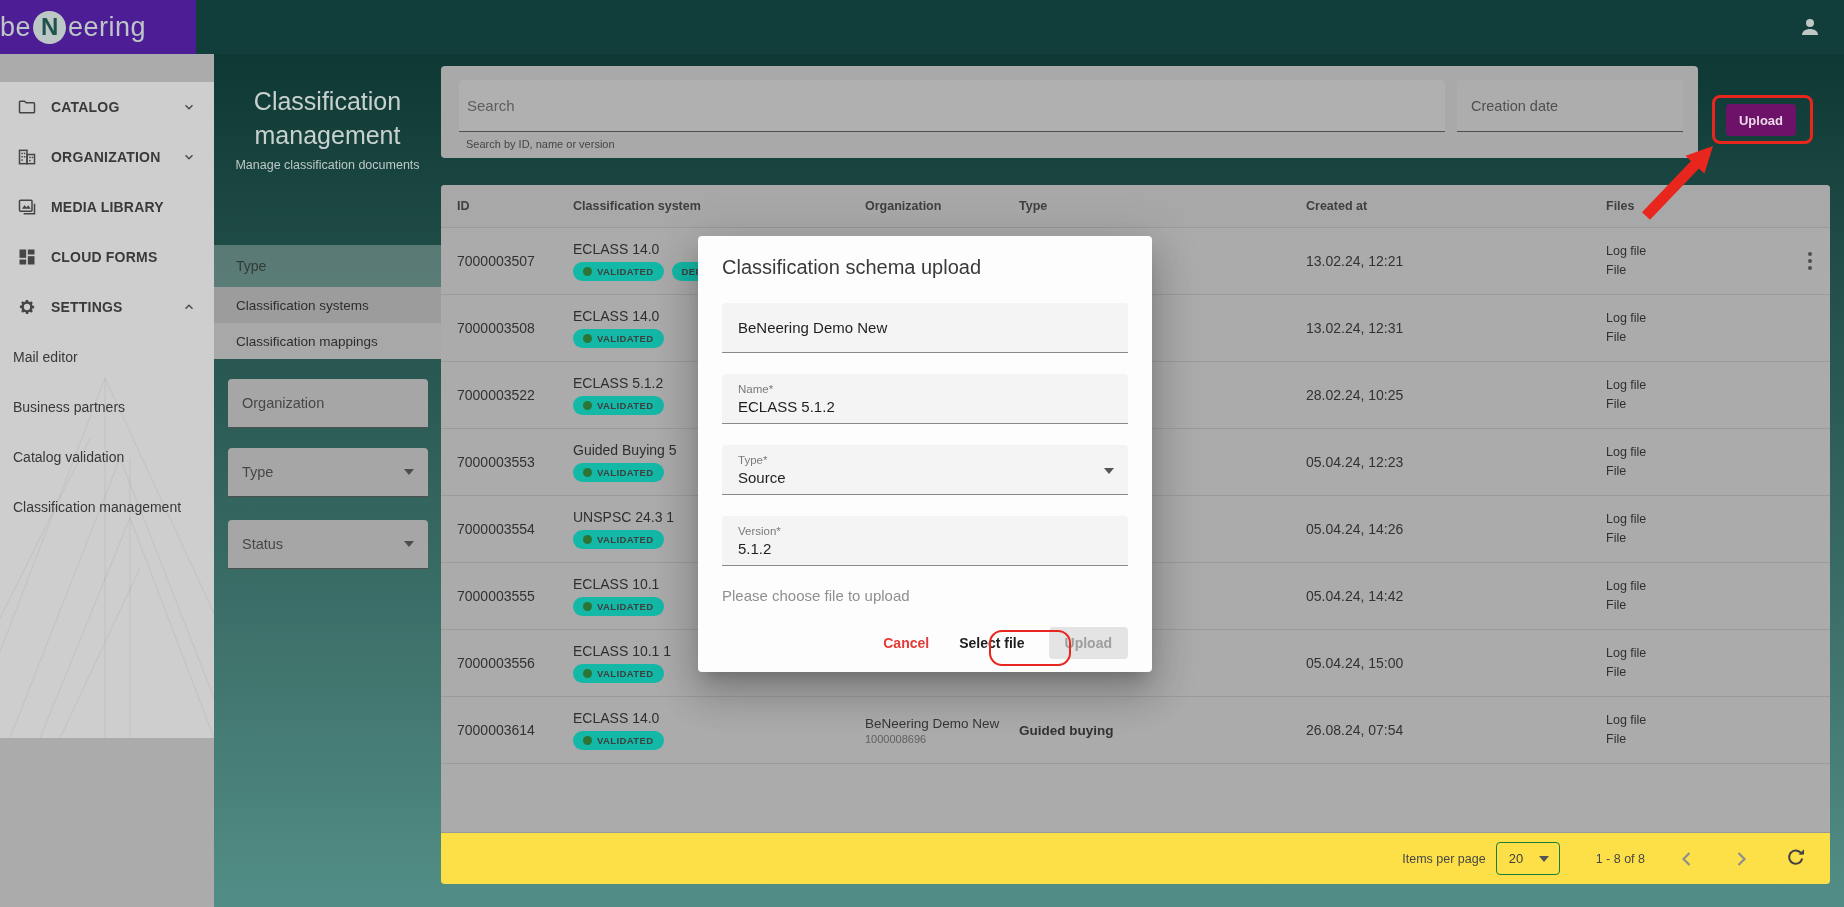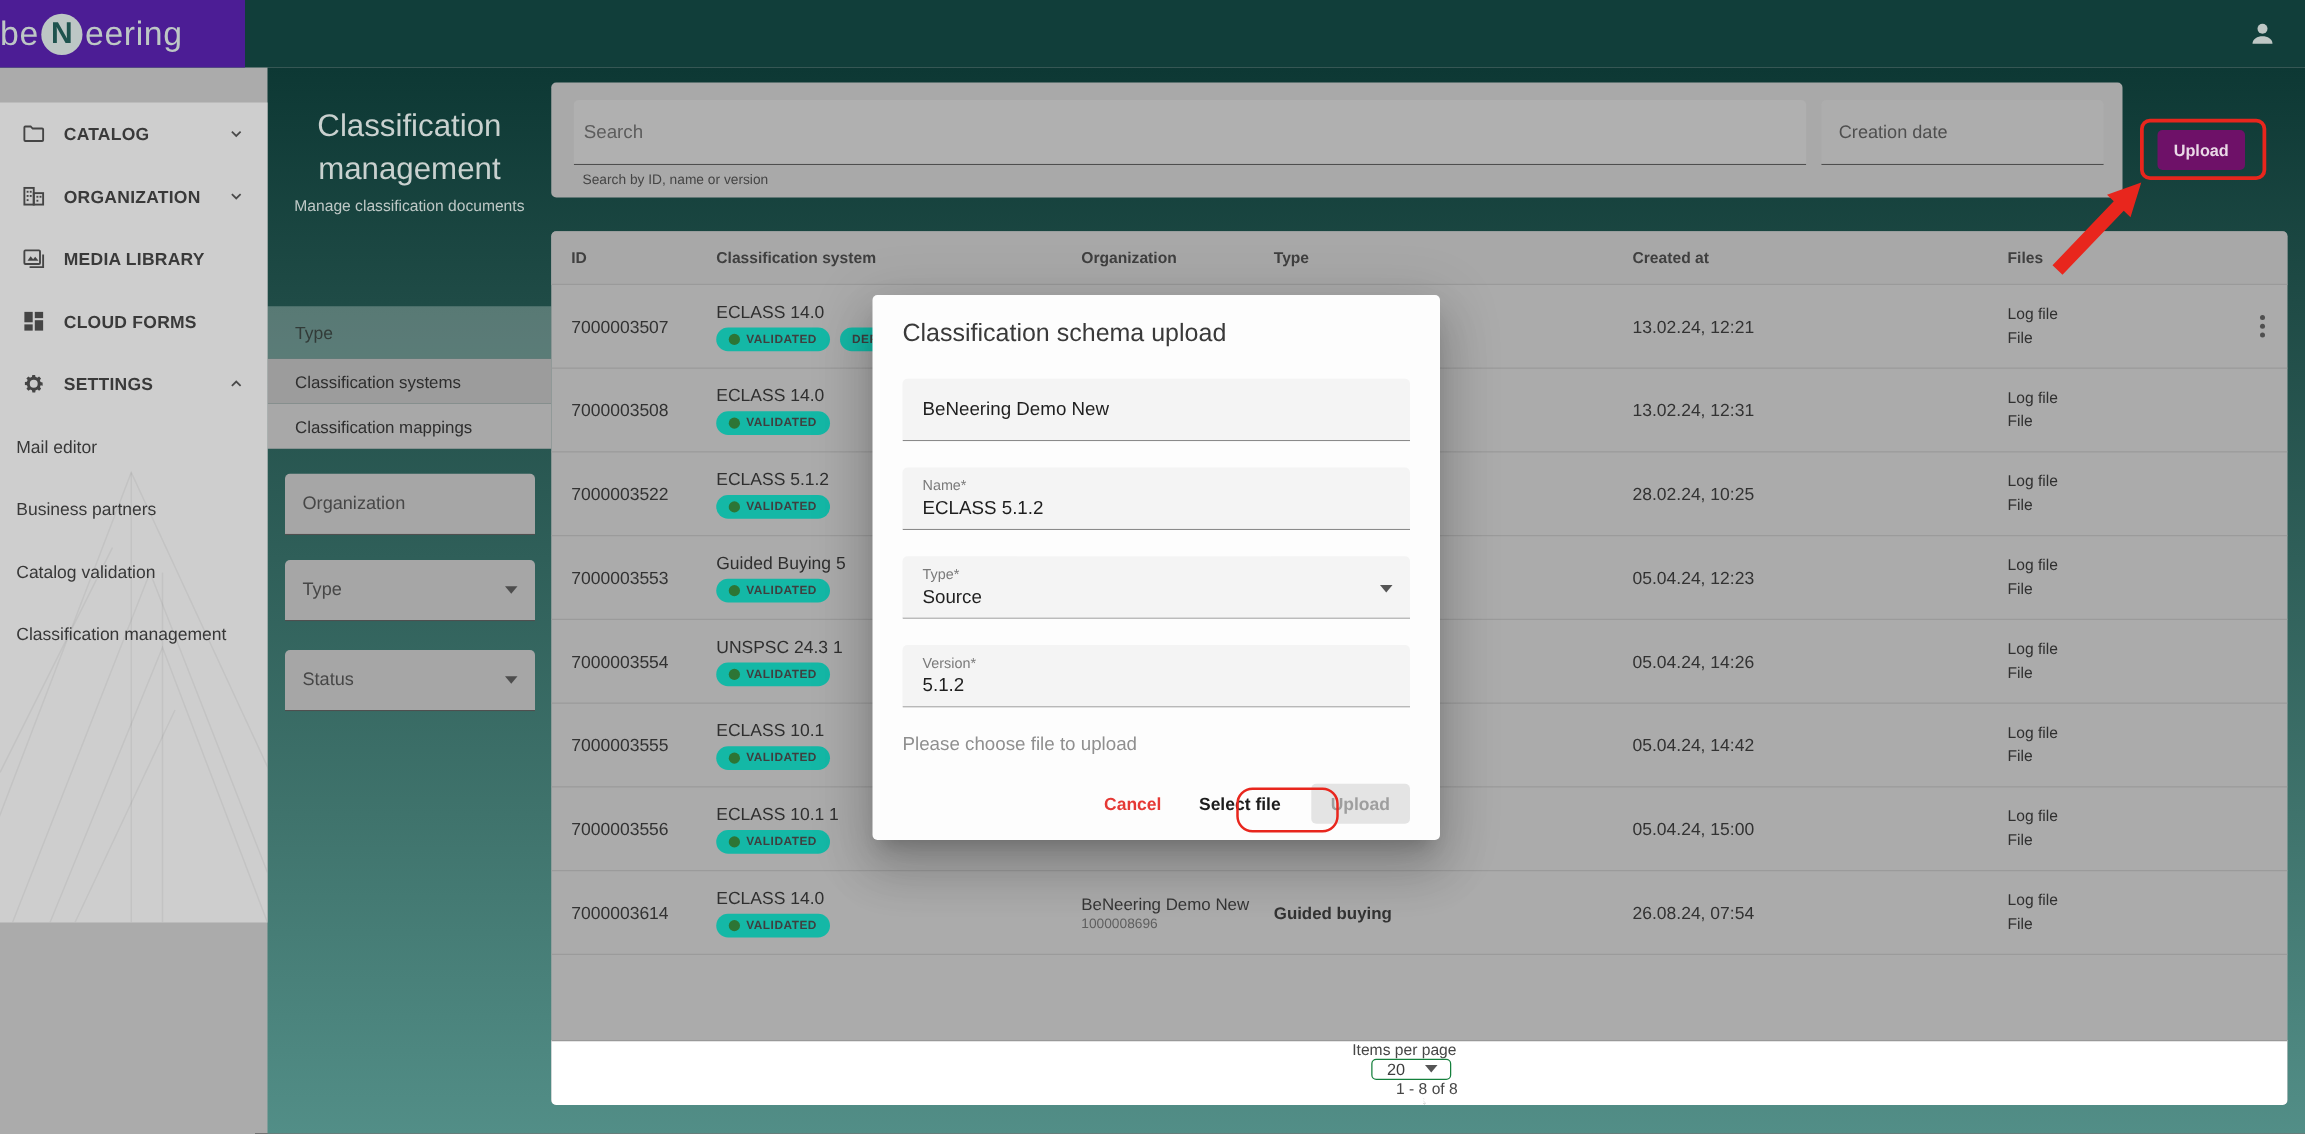--- a/index.html
+++ b/index.html
@@ -71,22 +71,22 @@
     padding:4px 10px;font-size:9.5px;font-weight:700;letter-spacing:.4px;color:#3f3f3f;}
   .pill .dot{width:9px;height:9px;border-radius:50%;background:#2d7535;}
   .orgname{font-size:13.5px;color:#363636;}
   .orgid{font-size:11px;color:#5f5f5f;margin-top:2px;}
   .typetxt{font-size:13.5px;font-weight:600;color:#333;}
   .filetxt{font-size:12.5px;color:#303030;line-height:1.5;cursor:pointer;}
   .kebab{display:flex;flex-direction:column;gap:3px;align-items:center;cursor:pointer;padding:4px;}
   .kebab i{width:4px;height:4px;border-radius:50%;background:#4f4f4f;}
 
   
-  .tfoot{position:absolute;left:0;bottom:0;width:100%;height:52px;background:#ffffff;border-top:1px solid #999;
-    display:flex;align-items:center;justify-content:flex-end;padding-right:24px;color:#474747;font-size:12.5px;flex-direction:column;}
+  .tfoot{position:absolute;left:0;bottom:0;width:100%;height:52px;background:#fde047;border-top:1px solid #999;
+    display:flex;align-items:center;justify-content:flex-end;padding-right:24px;color:#474747;font-size:12.5px;}
   .psel{width:64px;height:33px;border:1px solid #15803d;border-radius:4px;margin-left:10px;
     display:flex;align-items:center;padding:0 10px 0 12px;font-size:13px;color:#3d3d3d;cursor:pointer;}
   .psel .caret{margin-left:auto;border-top-color:#555;}
   .range{margin-left:36px;}
   .pgbtn{width:24px;height:24px;margin-left:30px;color:#8f8f8f;cursor:default;}
   .refresh{width:21px;height:21px;margin-left:32px;color:#424242;cursor:pointer;}
 
   
   .modal{position:absolute;left:698px;top:236px;width:454px;height:436px;background:#fdfdfd;border-radius:4px;z-index:50;
     box-shadow:0 11px 15px -7px rgba(0,0,0,.2),0 24px 38px 3px rgba(0,0,0,.14),0 9px 46px 8px rgba(0,0,0,.12);

